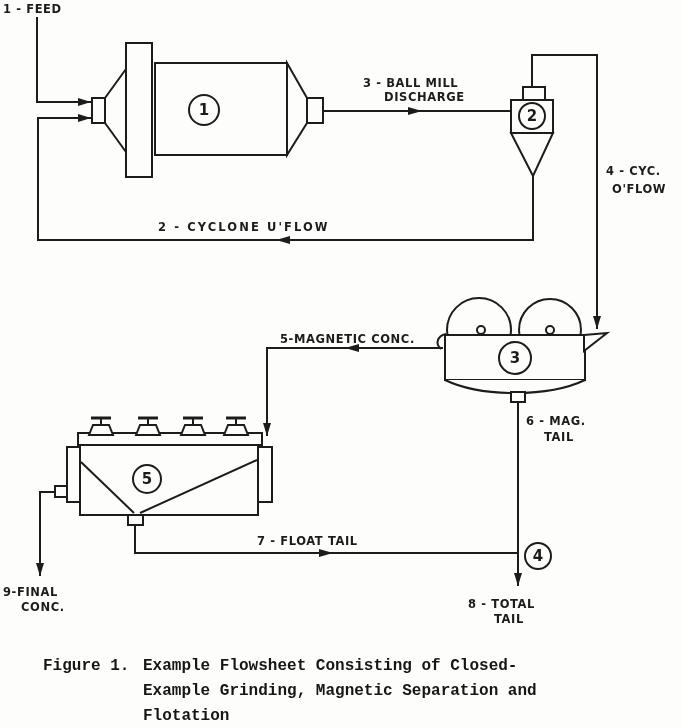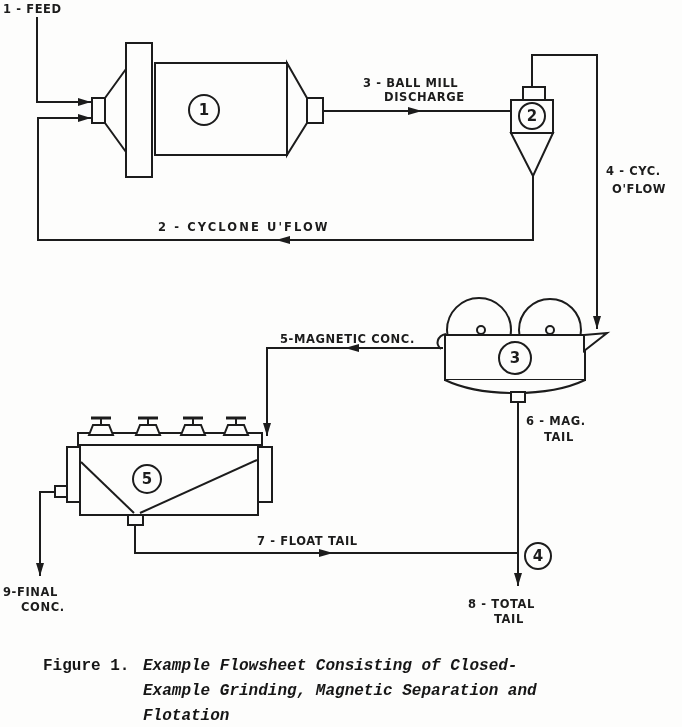--- a/index.html
+++ b/index.html
@@ -30,21 +30,21 @@
     position:absolute;
     left:0;top:654px;width:682px;height:73px;
     font-family:"Liberation Mono","DejaVu Sans Mono",monospace;
     font-size:16px;
     font-weight:600;
     line-height:25px;
     color:#161616;
   }
   .fig-label{position:absolute;left:43px;top:0;white-space:pre;}
   .caption-lines{position:absolute;left:143px;top:0;}
-  .caption-lines div{white-space:pre;font-style:italic;}
+  .caption-lines div{white-space:pre;}
 </style>
 </head>
 <body>
 
 <div class="page">
 
   <svg width="682" height="650" viewBox="0 0 682 650" fill="none" stroke="#1c1c1c" stroke-width="2">
 
     <defs>
       <marker id="arr" markerUnits="userSpaceOnUse" markerWidth="15" markerHeight="10" refX="13" refY="5" orient="auto">

